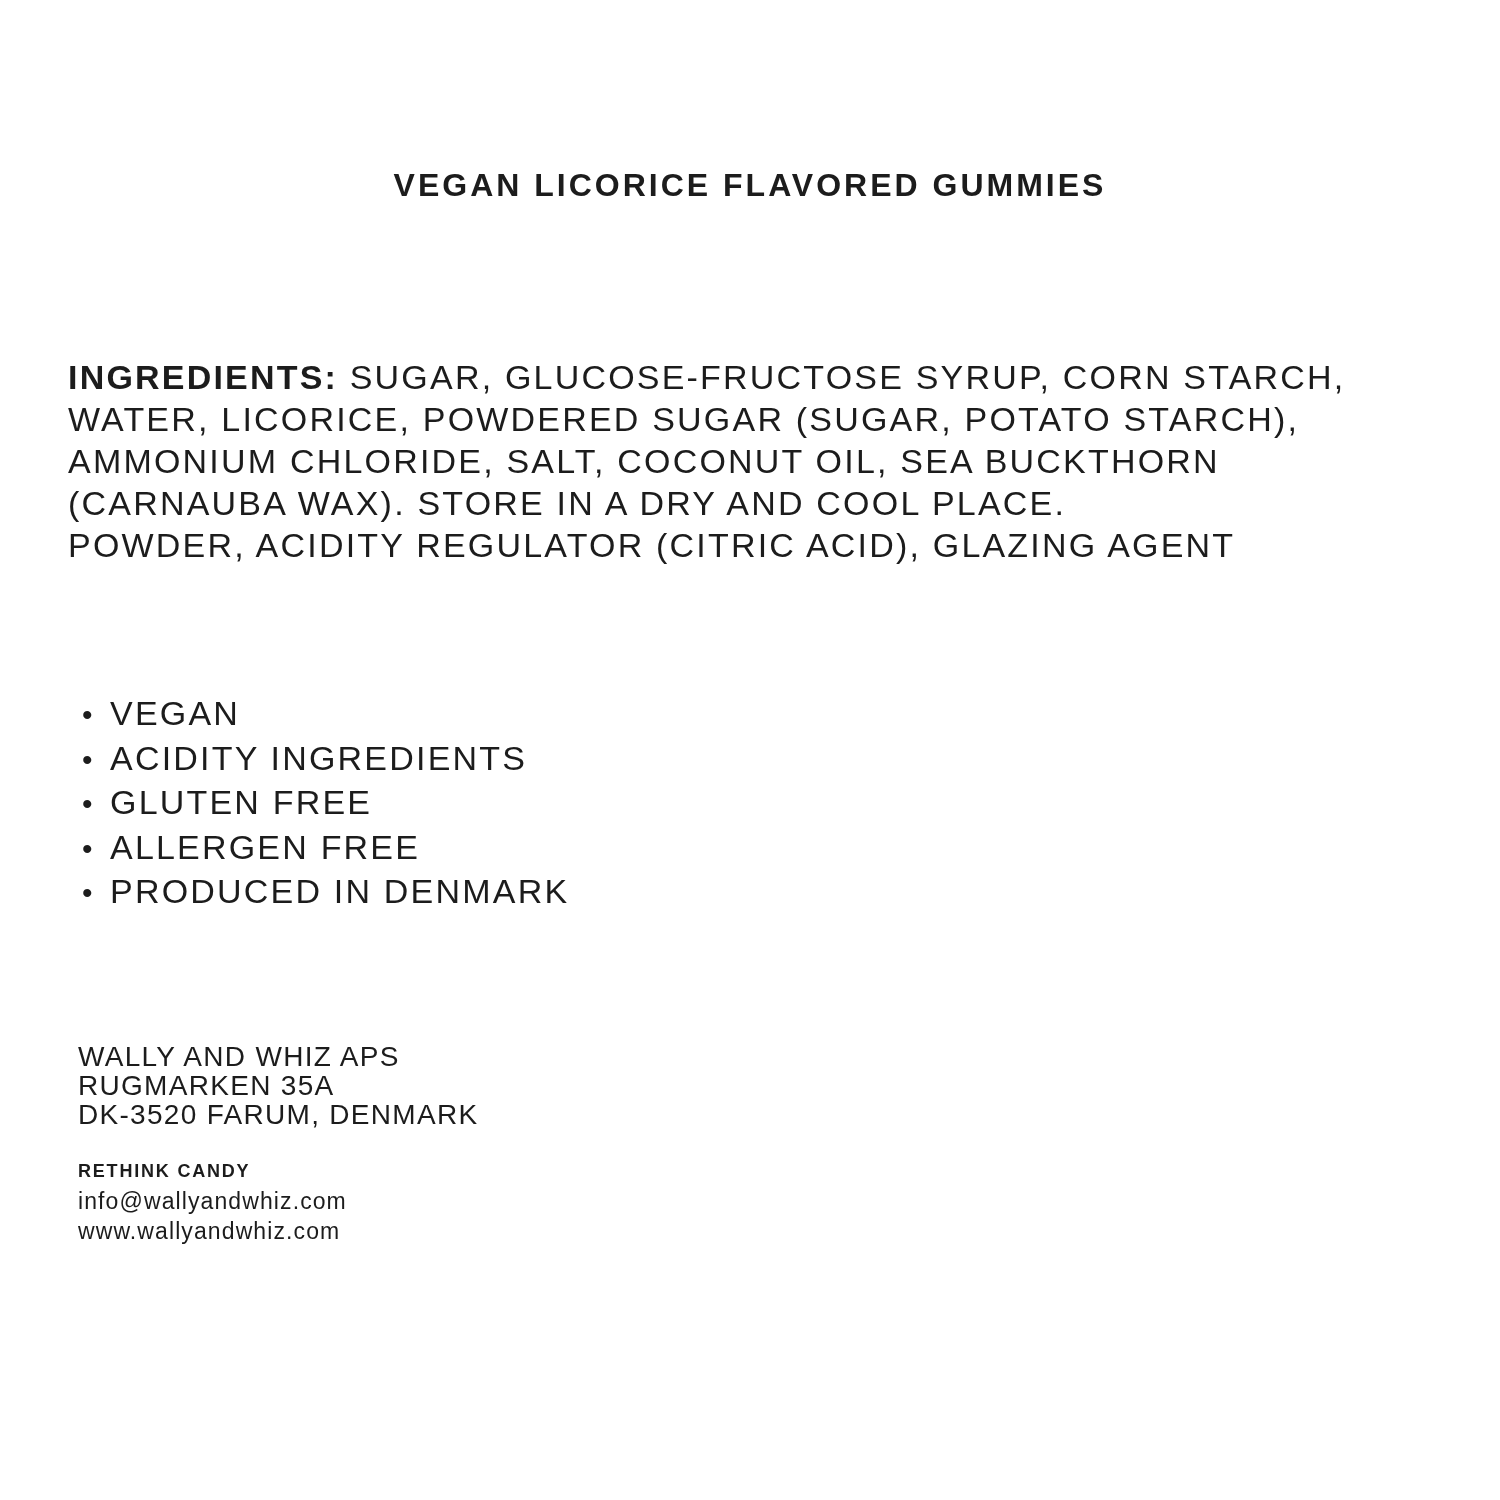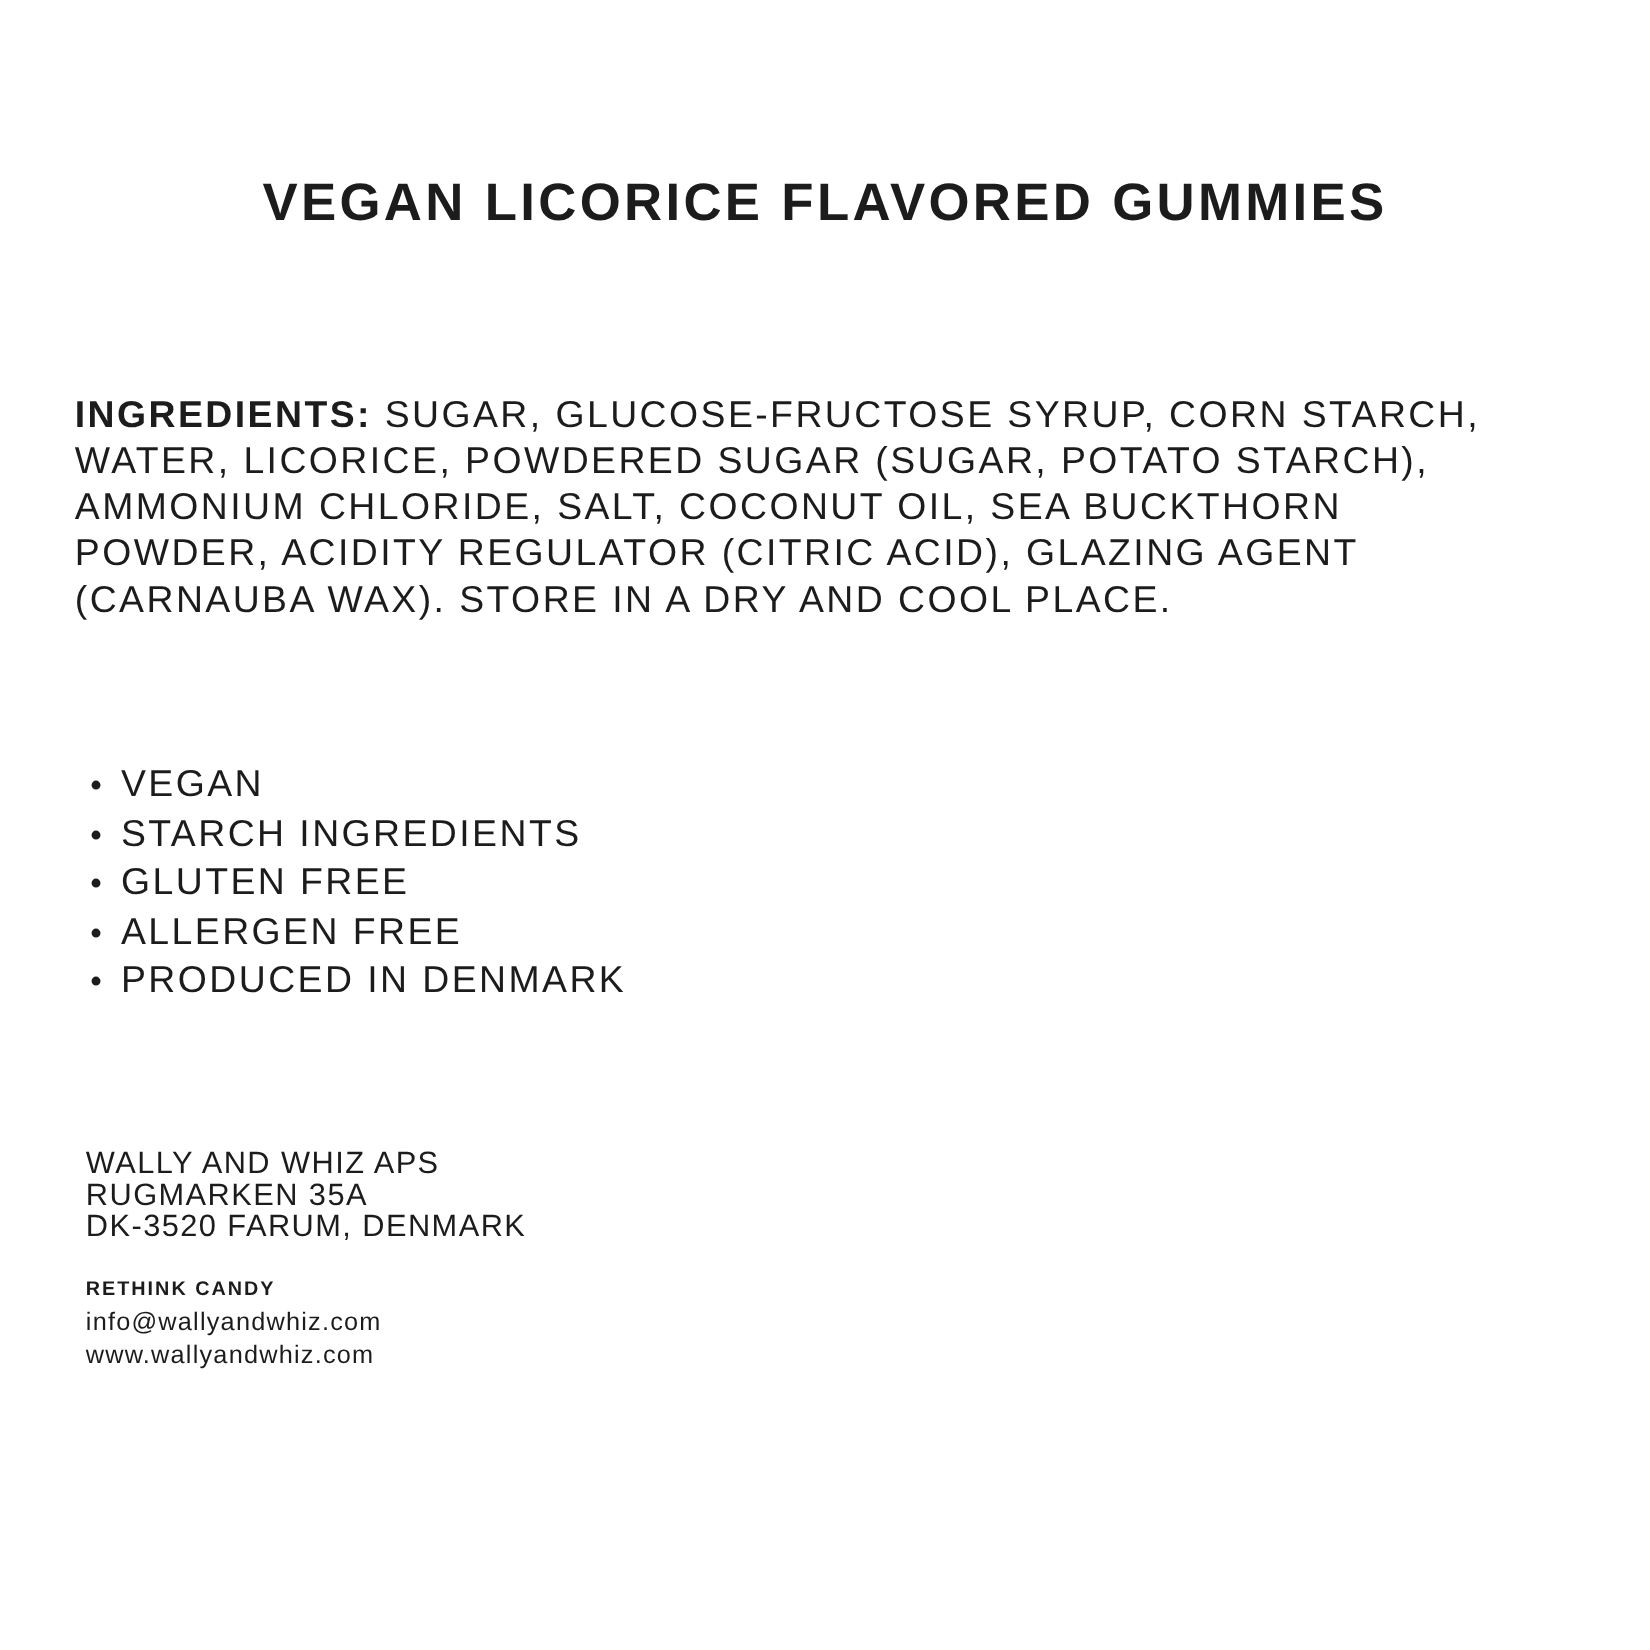--- a/index.html
+++ b/index.html
@@ -16,21 +16,21 @@
     overflow: hidden;
   }
 
   .title-block {
     position: absolute;
     top: 156px;
     left: 0;
     width: 1500px;
     text-align: center;
     font-weight: 700;
-    font-size: 48px;
+    font-size: 32px;
     line-height: 58px;
     letter-spacing: 3px;
     white-space: nowrap;
   }
 
   .ingredients-block {
     position: absolute;
     top: 356px;
     left: 68px;
     font-size: 34px;
@@ -92,32 +92,32 @@
 <body style="background: rgb(255, 255, 255); color: rgb(28, 28, 28);">
 
 <div class="title-block">
   <div>VEGAN LICORICE FLAVORED GUMMIES</div>
 </div>
 
 <div class="ingredients-block">
   <div><span class="ing-label">INGREDIENTS:</span><span> SUGAR, GLUCOSE-FRUCTOSE SYRUP, CORN STARCH,</span></div>
   <div>WATER, LICORICE, POWDERED SUGAR (SUGAR, POTATO STARCH),</div>
   <div>AMMONIUM CHLORIDE, SALT, COCONUT OIL, SEA BUCKTHORN</div>
+  <div>(CARNAUBA WAX). STORE IN A DRY AND COOL PLACE.</div>
   <div>POWDER, ACIDITY REGULATOR (CITRIC ACID), GLAZING AGENT</div>
-  <div>(CARNAUBA WAX). STORE IN A DRY AND COOL PLACE.</div>
 </div>
 
 <div class="features-block">
   <div class="feature-item">
     <span class="bullet">•</span>
     <span>VEGAN</span>
   </div>
   <div class="feature-item">
     <span class="bullet">•</span>
-    <span>STARCH INGREDIENTS</span>
+    <span>ACIDITY INGREDIENTS</span>
   </div>
   <div class="feature-item">
     <span class="bullet">•</span>
     <span>GLUTEN FREE</span>
   </div>
   <div class="feature-item">
     <span class="bullet">•</span>
     <span>ALLERGEN FREE</span>
   </div>
   <div class="feature-item">

